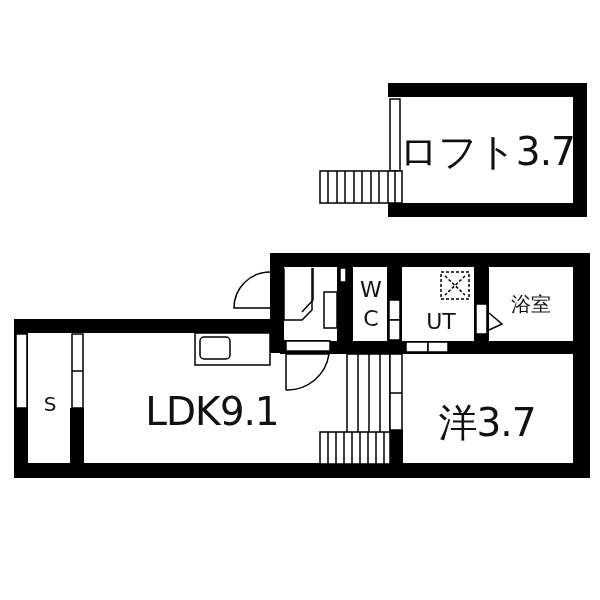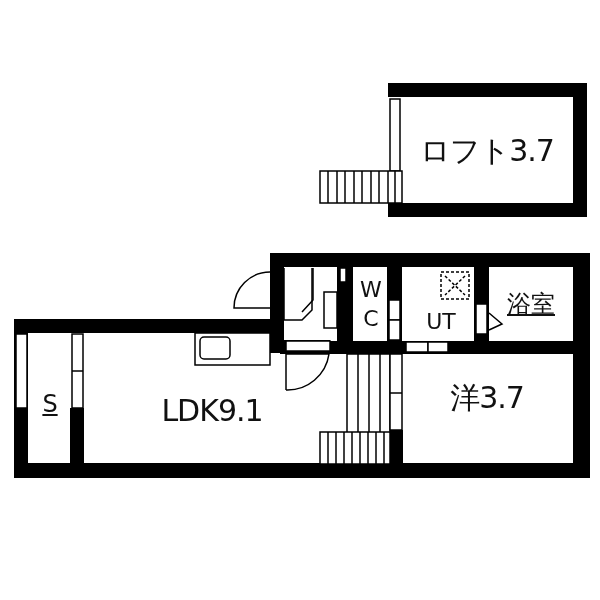--- a/index.html
+++ b/index.html
@@ -1,21 +1,21 @@
 <!DOCTYPE html>
 <html><head>
 <meta charset="utf-8">
 <style>
   html, body { margin:0; padding:0; background:#ffffff; }
   body { width:600px; height:600px; position:relative; overflow:hidden; font-family:"DejaVu Sans", sans-serif; }
   #plan { position:absolute; left:0; top:0; width:600px; height:600px; }
   .label { position:absolute; color:#111; white-space:nowrap; line-height:1; transform:translate(-50%,-50%); }
-  .lg { font-size:30px; letter-spacing:-1px; }
+  .lg { font-size:39px; letter-spacing:-1px; }
   .md { font-size:22px; }
-  .sm { font-size:24px;text-decoration:underline; }
+  .sm { font-size:20px; }
 </style>
 </head>
 <body>
 
 <svg id="plan" viewBox="0 0 600 600" xmlns="http://www.w3.org/2000/svg">
 
   <g>
     <rect x="388" y="83" width="199" height="134" fill="#000"></rect>
     <rect x="402" y="97" width="171" height="106" fill="#fff"></rect>
 
@@ -124,18 +124,18 @@
   </g>
 
   <g stroke="#000" stroke-width="1.5" fill="#fff">
     <rect x="476" y="304" width="11" height="30"></rect>
     <path d="M489 313 L 502 324 L 489 330" fill="none"></path>
   </g>
 </svg>
 
 <div class="label lg" style="left:487px; top:151px;">ロフト3.7</div>
 <div class="label lg" style="left:212px; top:411px;">LDK9.1</div>
-<div class="label lg" style="left:487px; top:398px;">洋3.7</div>
+<div class="label lg" style="left:487px; top:422px;">洋3.7</div>
 <div class="label sm" style="left:50px; top:404px;">S</div>
 <div class="label md" style="left:371px; top:290px;">W</div>
 <div class="label md" style="left:371px; top:319px;">C</div>
 <div class="label md" style="left:441px; top:322px;">UT</div>
 <div class="label sm" style="left:531px; top:304px;">浴室</div>
 
 </body></html>

